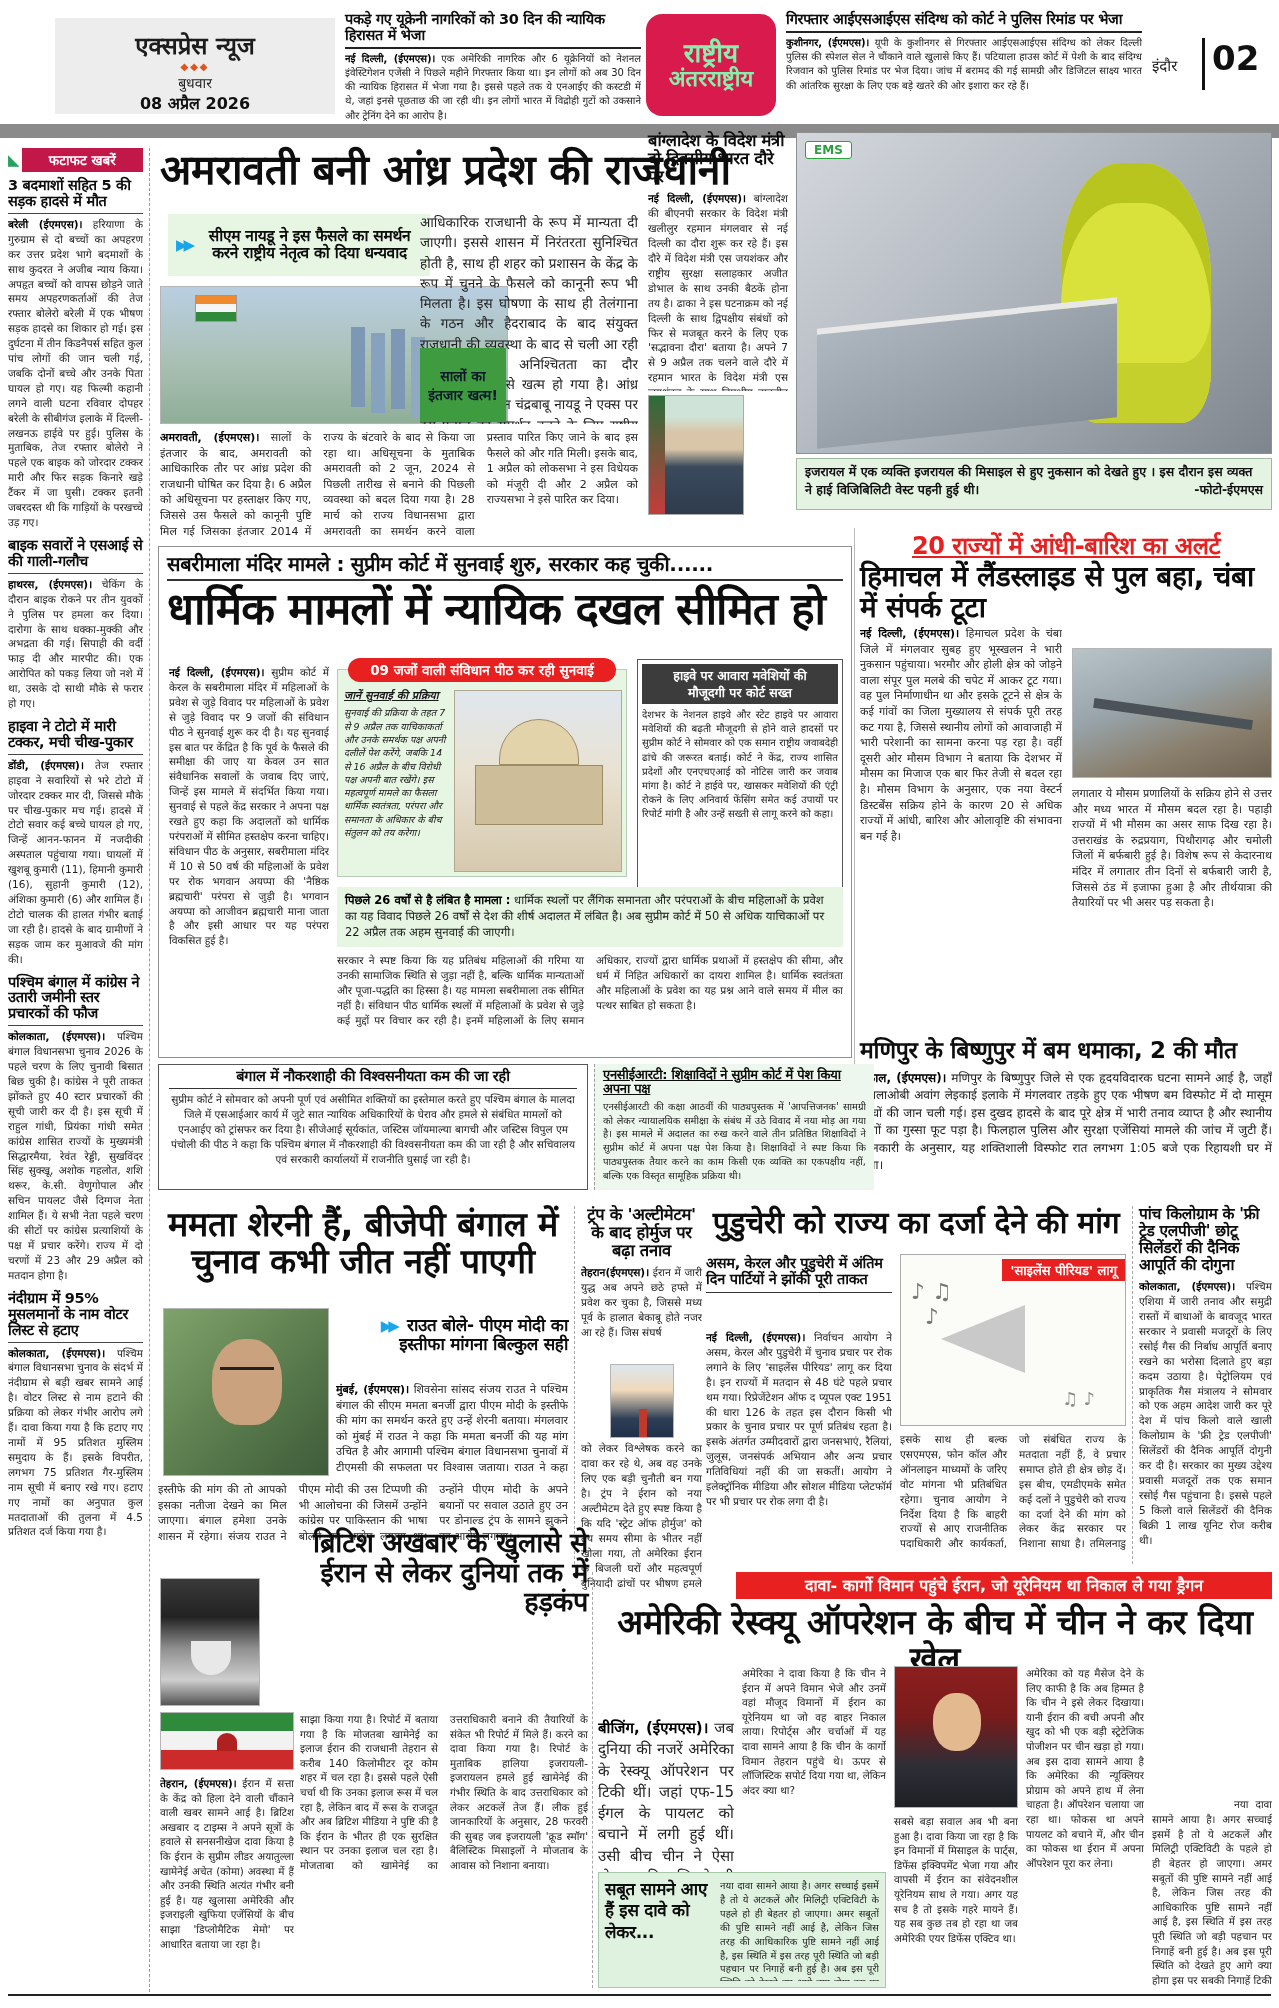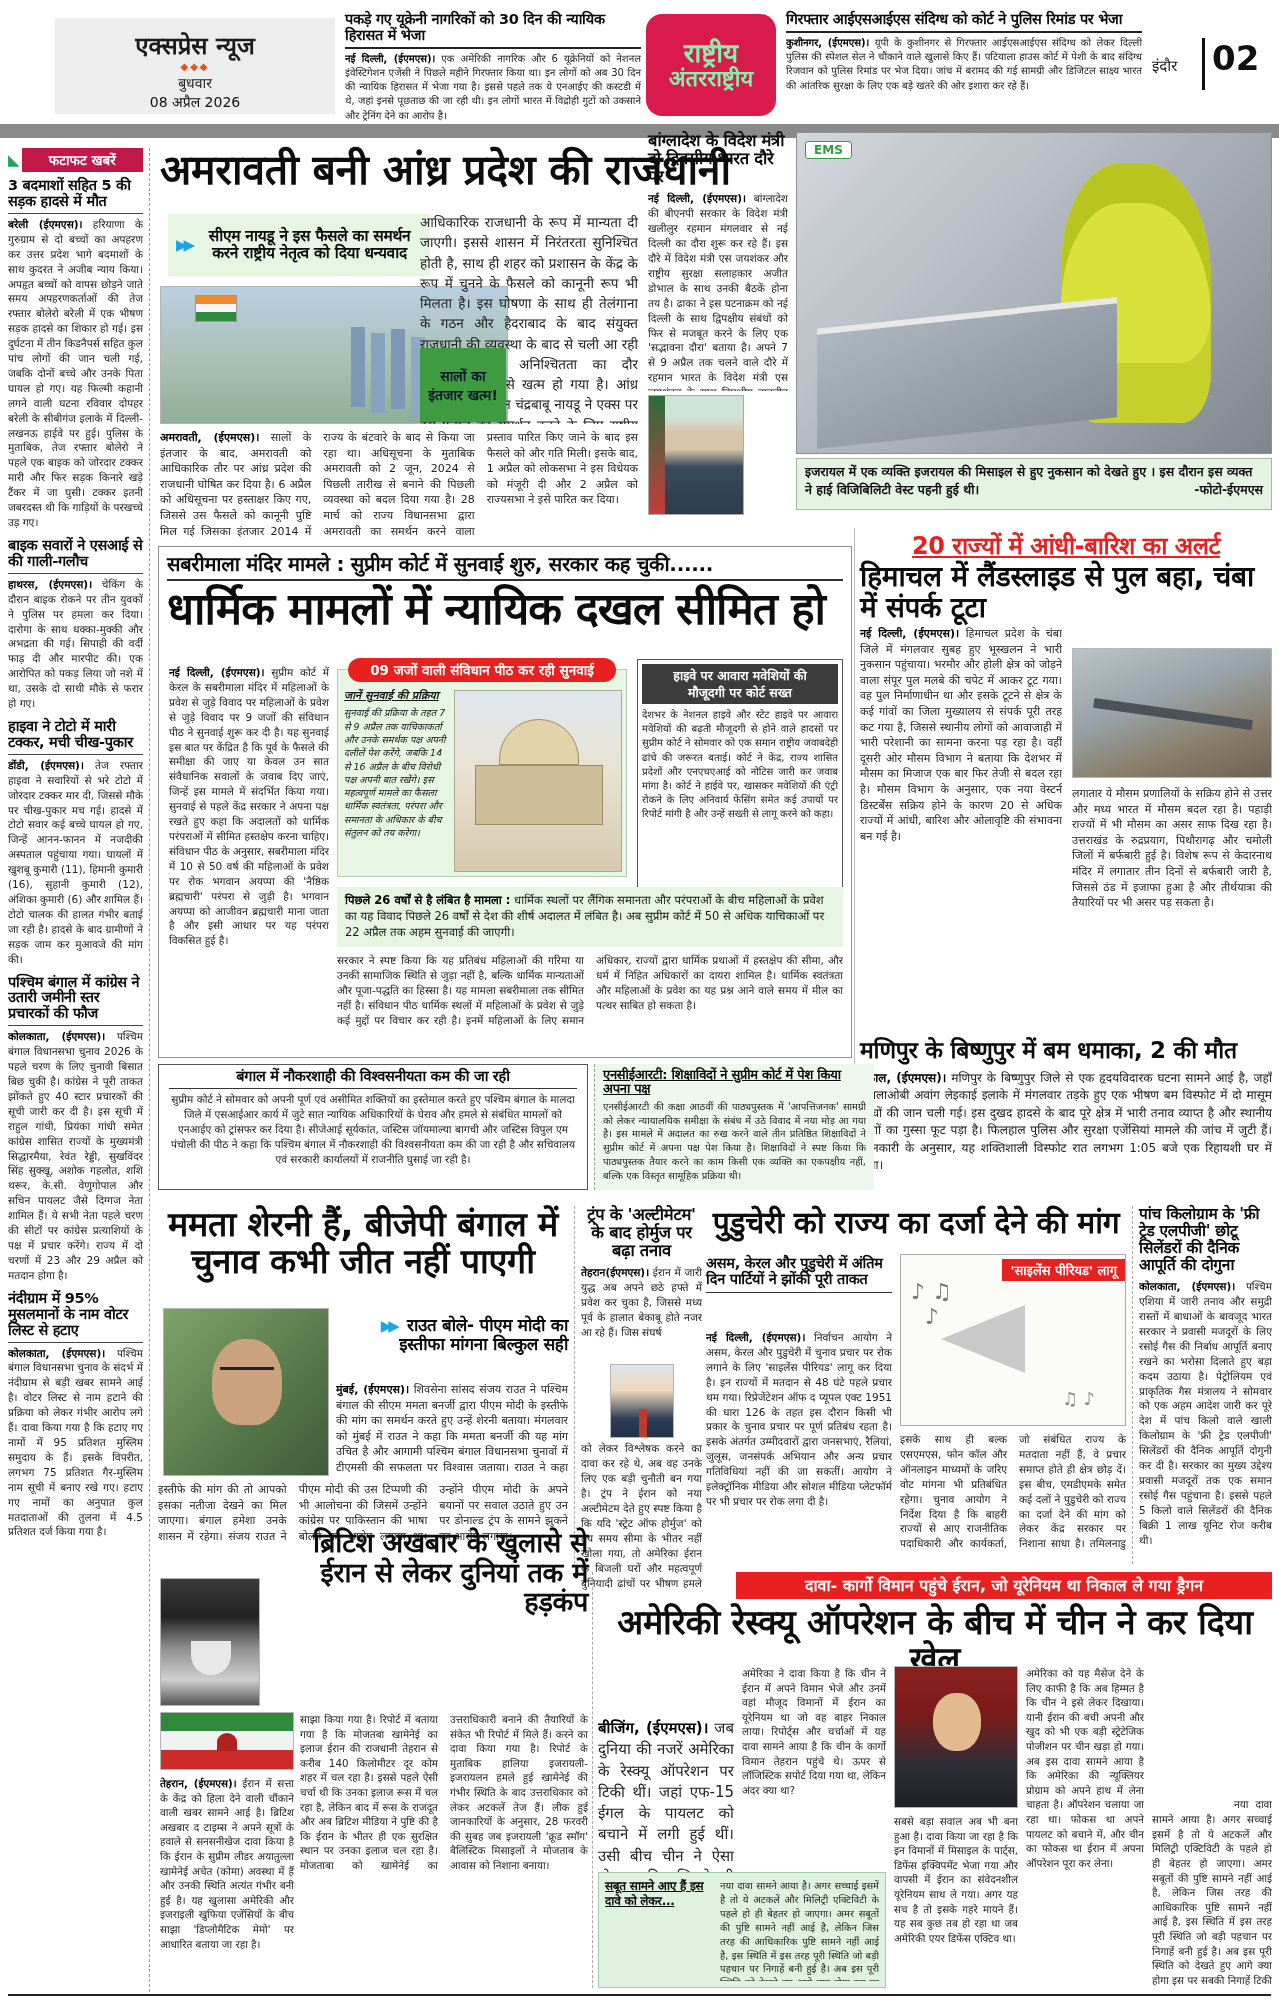--- a/index.html
+++ b/index.html
@@ -27,21 +27,21 @@
 </style>
 </head>
 <body>
 
 <div id="page">
 
   <div class="abs" style="left:55px;top:18px;width:280px;height:96px;background:#ededed;text-align:center;padding-top:10px;">
     <div style="font-size:24px;font-weight:700;color:#1c1c1c;">एक्सप्रेस न्यूज</div>
     <div style="font-size:10px;color:#e0541e;letter-spacing:2px;line-height:1.2;">◆◆◆</div>
     <div style="font-size:14px;color:#222;">बुधवार</div>
-    <div style="font-size:14px;font-weight:400;color:#111;">08 अप्रैल 2026</div>
+    <div style="font-size:16px;font-weight:700;color:#111;">08 अप्रैल 2026</div>
   </div>
 
   <div class="abs" style="left:345px;top:12px;width:296px;height:108px;">
     <div class="hl rule" style="font-size:14.5px;padding-bottom:3px;margin-bottom:3px;">पकड़े गए यूक्रेनी नागरिकों को 30 दिन की न्यायिक हिरासत में भेजा</div>
     <div class="body just clip" style="height:76px;font-size:10px;">
       <span class="dl">नई दिल्ली, (ईएमएस)।</span>
       <span>एक अमेरिकी नागरिक और 6 यूक्रेनियों को नेशनल इंवेस्टिगेशन एजेंसी ने पिछले महीने गिरफ्तार किया था। इन लोगों को अब 30 दिन की न्यायिक हिरासत में भेजा गया है। इससे पहले तक ये एनआईए की कस्टडी में थे, जहां इनसे पूछताछ की जा रही थी। इन लोगों भारत में विद्रोही गुटों को उकसाने और ट्रेनिंग देने का आरोप है।</span>
     </div>
   </div>
 
@@ -312,19 +312,19 @@
   </div>
   <div class="abs body just clip" style="left:1026px;top:1666px;width:118px;height:322px;font-size:10.3px;">
     <span>अमेरिका को यह मैसेज देने के लिए काफी है कि अब हिम्मत है कि चीन ने इसे लेकर दिखाया। यानी ईरान की बची अपनी और खुद को भी एक बड़ी स्ट्रेटेजिक पोजीशन पर चीन खड़ा हो गया। अब इस दावा सामने आया है कि अमेरिका की न्यूक्लियर प्रोग्राम को अपने हाथ में लेना चाहता है। ऑपरेशन चलाया जा रहा था। फोकस था अपने पायलट को बचाने में, और चीन का फोकस था ईरान में अपना ऑपरेशन पूरा कर लेना।</span>
   </div>
   <div class="abs body just clip" style="left:1152px;top:1666px;width:120px;height:322px;font-size:10.3px;">
     <span style="visibility:hidden;">सबसे बड़ा सवाल अब भी बना हुआ है। दावा किया जा रहा है कि इन विमानों में मिसाइल के पार्ट्स, डिफेंस इक्विपमेंट भेजा गया और वापसी में ईरान का संवेदनशील यूरेनियम साथ ले गया। अगर यह सच है तो इसके गहरे मायने हैं। यह सब कुछ तब हो रहा था जब अमेरिकी एयर डिफेंस एक्टिव था।</span>
     <span>नया दावा सामने आया है। अगर सच्चाई इसमें है तो ये अटकलें और मिलिट्री एक्टिविटी के पहले हो ही बेहतर हो जाएगा। अमर सबूतों की पुष्टि सामने नहीं आई है, लेकिन जिस तरह की आधिकारिक पुष्टि सामने नहीं आई है, इस स्थिति में इस तरह पूरी स्थिति जो बड़ी पहचान पर निगाहें बनी हुई है। अब इस पूरी स्थिति को देखते हुए आगे क्या होगा इस पर सबकी निगाहें टिकी हैं।</span>
   </div>
 
   <div class="abs" style="left:598px;top:1872px;width:288px;height:116px;background:#dff2df;border:1px solid #a8c9a8;display:flex;padding:6px;">
-    <div class="hl" style="width:42%;font-size:12px;line-height:1.25;padding-right:6px;text-decoration:underline;">सबूत सामने आए हैं इस दावे को लेकर...</div>
+    <div class="hl" style="width:42%;font-size:17px;line-height:1.25;padding-right:6px;">सबूत सामने आए हैं इस दावे को लेकर...</div>
     <div class="body just clip" style="width:58%;font-size:9.8px;">नया दावा सामने आया है। अगर सच्चाई इसमें है तो ये अटकलें और मिलिट्री एक्टिविटी के पहले हो ही बेहतर हो जाएगा। अमर सबूतों की पुष्टि सामने नहीं आई है, लेकिन जिस तरह की आधिकारिक पुष्टि सामने नहीं आई है, इस स्थिति में इस तरह पूरी स्थिति जो बड़ी पहचान पर निगाहें बनी हुई है। अब इस पूरी स्थिति को देखते हुए आगे क्या होगा इस पर सबकी निगाहें टिकी हैं।</div>
   </div>
 
   <div class="abs" style="left:8px;top:1994px;width:1263px;border-top:2px solid #222;"></div>
 
 </div>
 
 </body></html>

